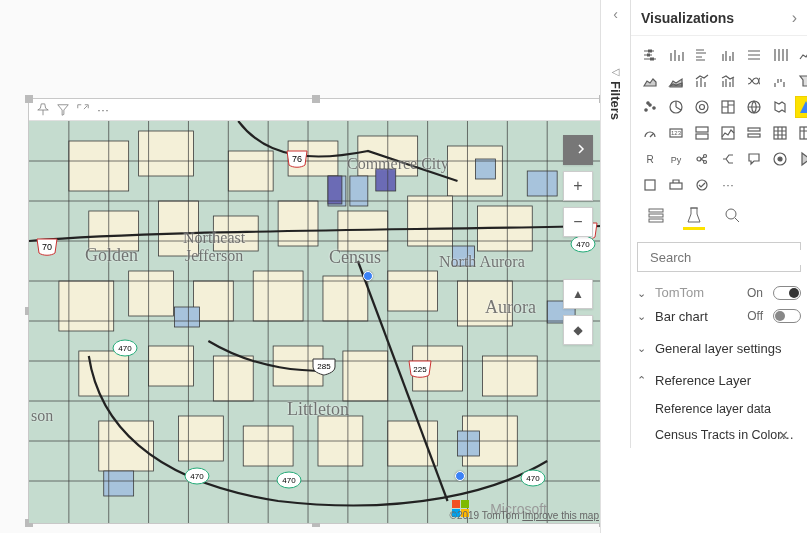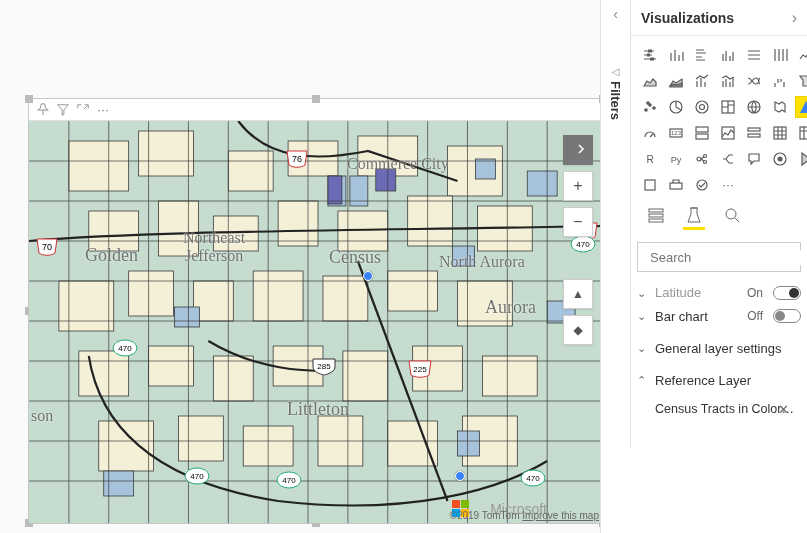--- a/index.html
+++ b/index.html
@@ -564,21 +564,21 @@
     <svg width="14" height="14">
         <circle cx="6" cy="6" r="4" stroke="#888" fill="none"></circle>
         <path d="M9 9l4 4" stroke="#888"></path>
       </svg>
     <input type="text" placeholder="Search" style="">
   </div>
 
   <div class="fmt-list">
     <div class="partial-row">
       <span class="chevsm">⌄</span>
-      <span class="fmt-label">Latitude</span>
+      <span class="fmt-label">TomTom</span>
       <span class="togtext">On</span>
       <div class="toggle">
           <div class="knob" style="left:auto;right:1px;background:#333;"></div>
         </div>
     </div>
 
     <div class="fmt-row">
       <span class="chevsm">⌄</span>
       <span class="fmt-label">Bar chart</span>
       <span class="togtext">Off</span>
@@ -590,20 +590,21 @@
     <div class="fmt-row">
       <span class="chevsm">⌄</span>
       <span class="fmt-label">General layer settings</span>
     </div>
 
     <div class="fmt-row">
       <span class="chevsm">⌃</span>
       <span class="fmt-label">Reference Layer</span>
     </div>
     <div class="sub">
+      <div class="sub-item">Reference layer data</div>
       <div class="sub-item" style="position:relative;">
         <span class="sub-file">Census Tracts in Colorado...</span>
         <span class="remove-x">✕</span>
       </div>
     </div>
   </div>
 
 </div>
 
 </body></html>

